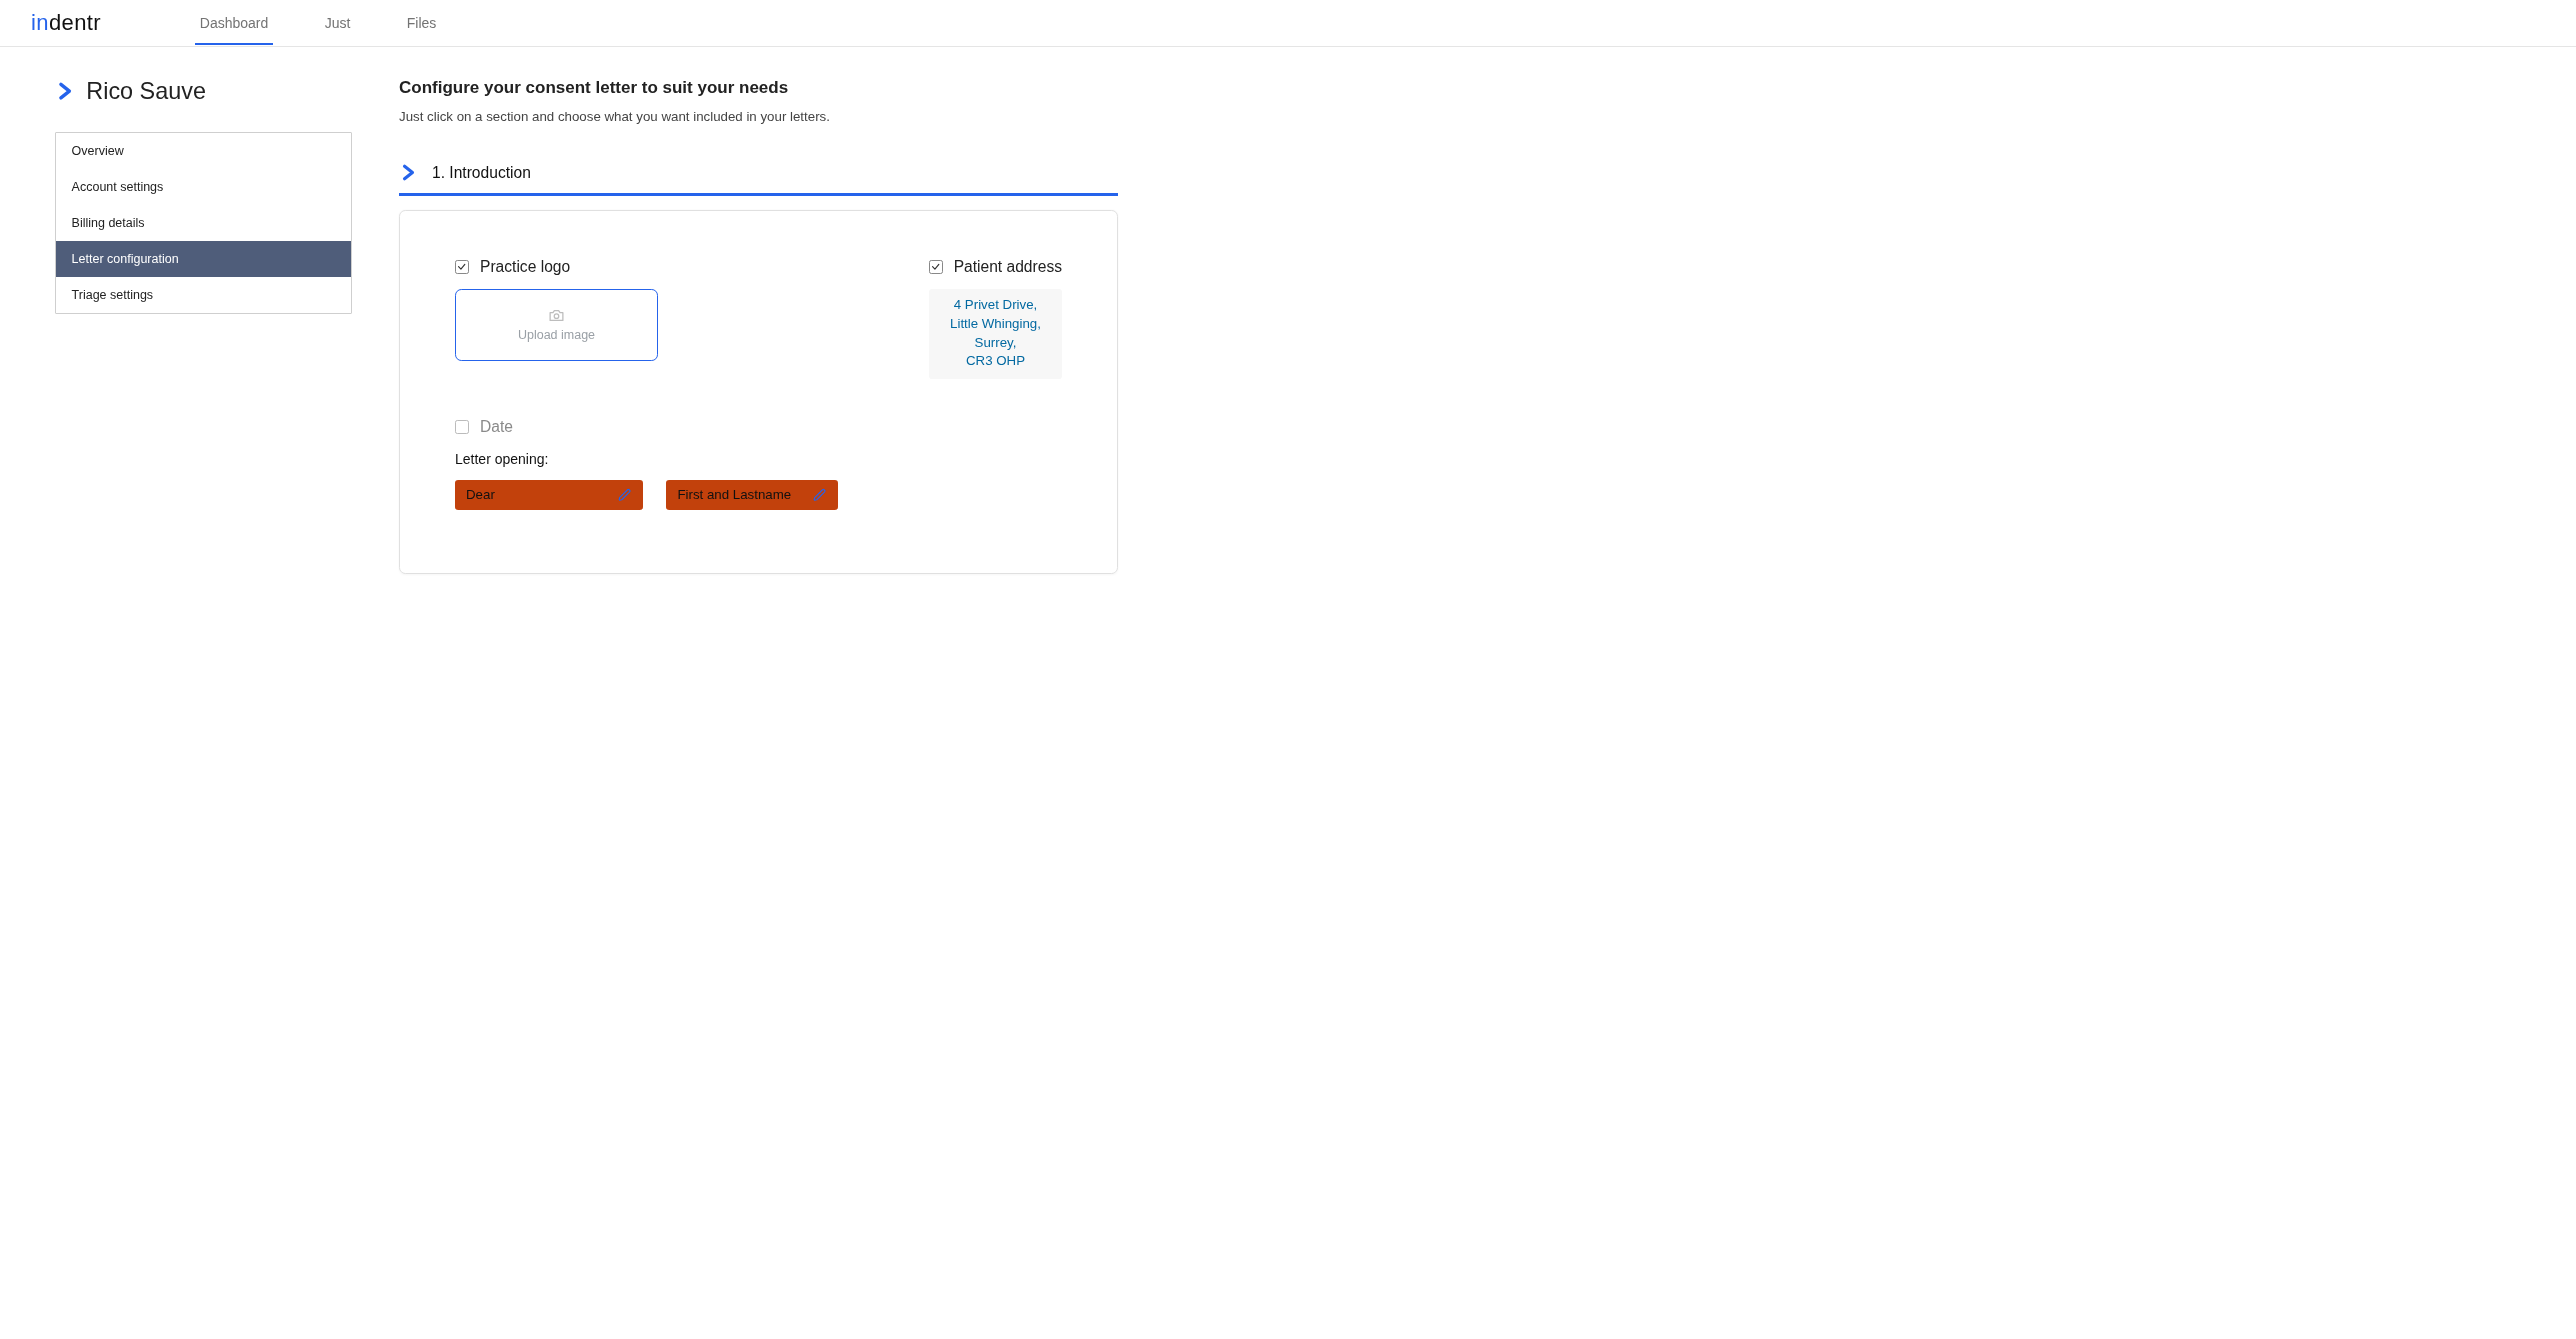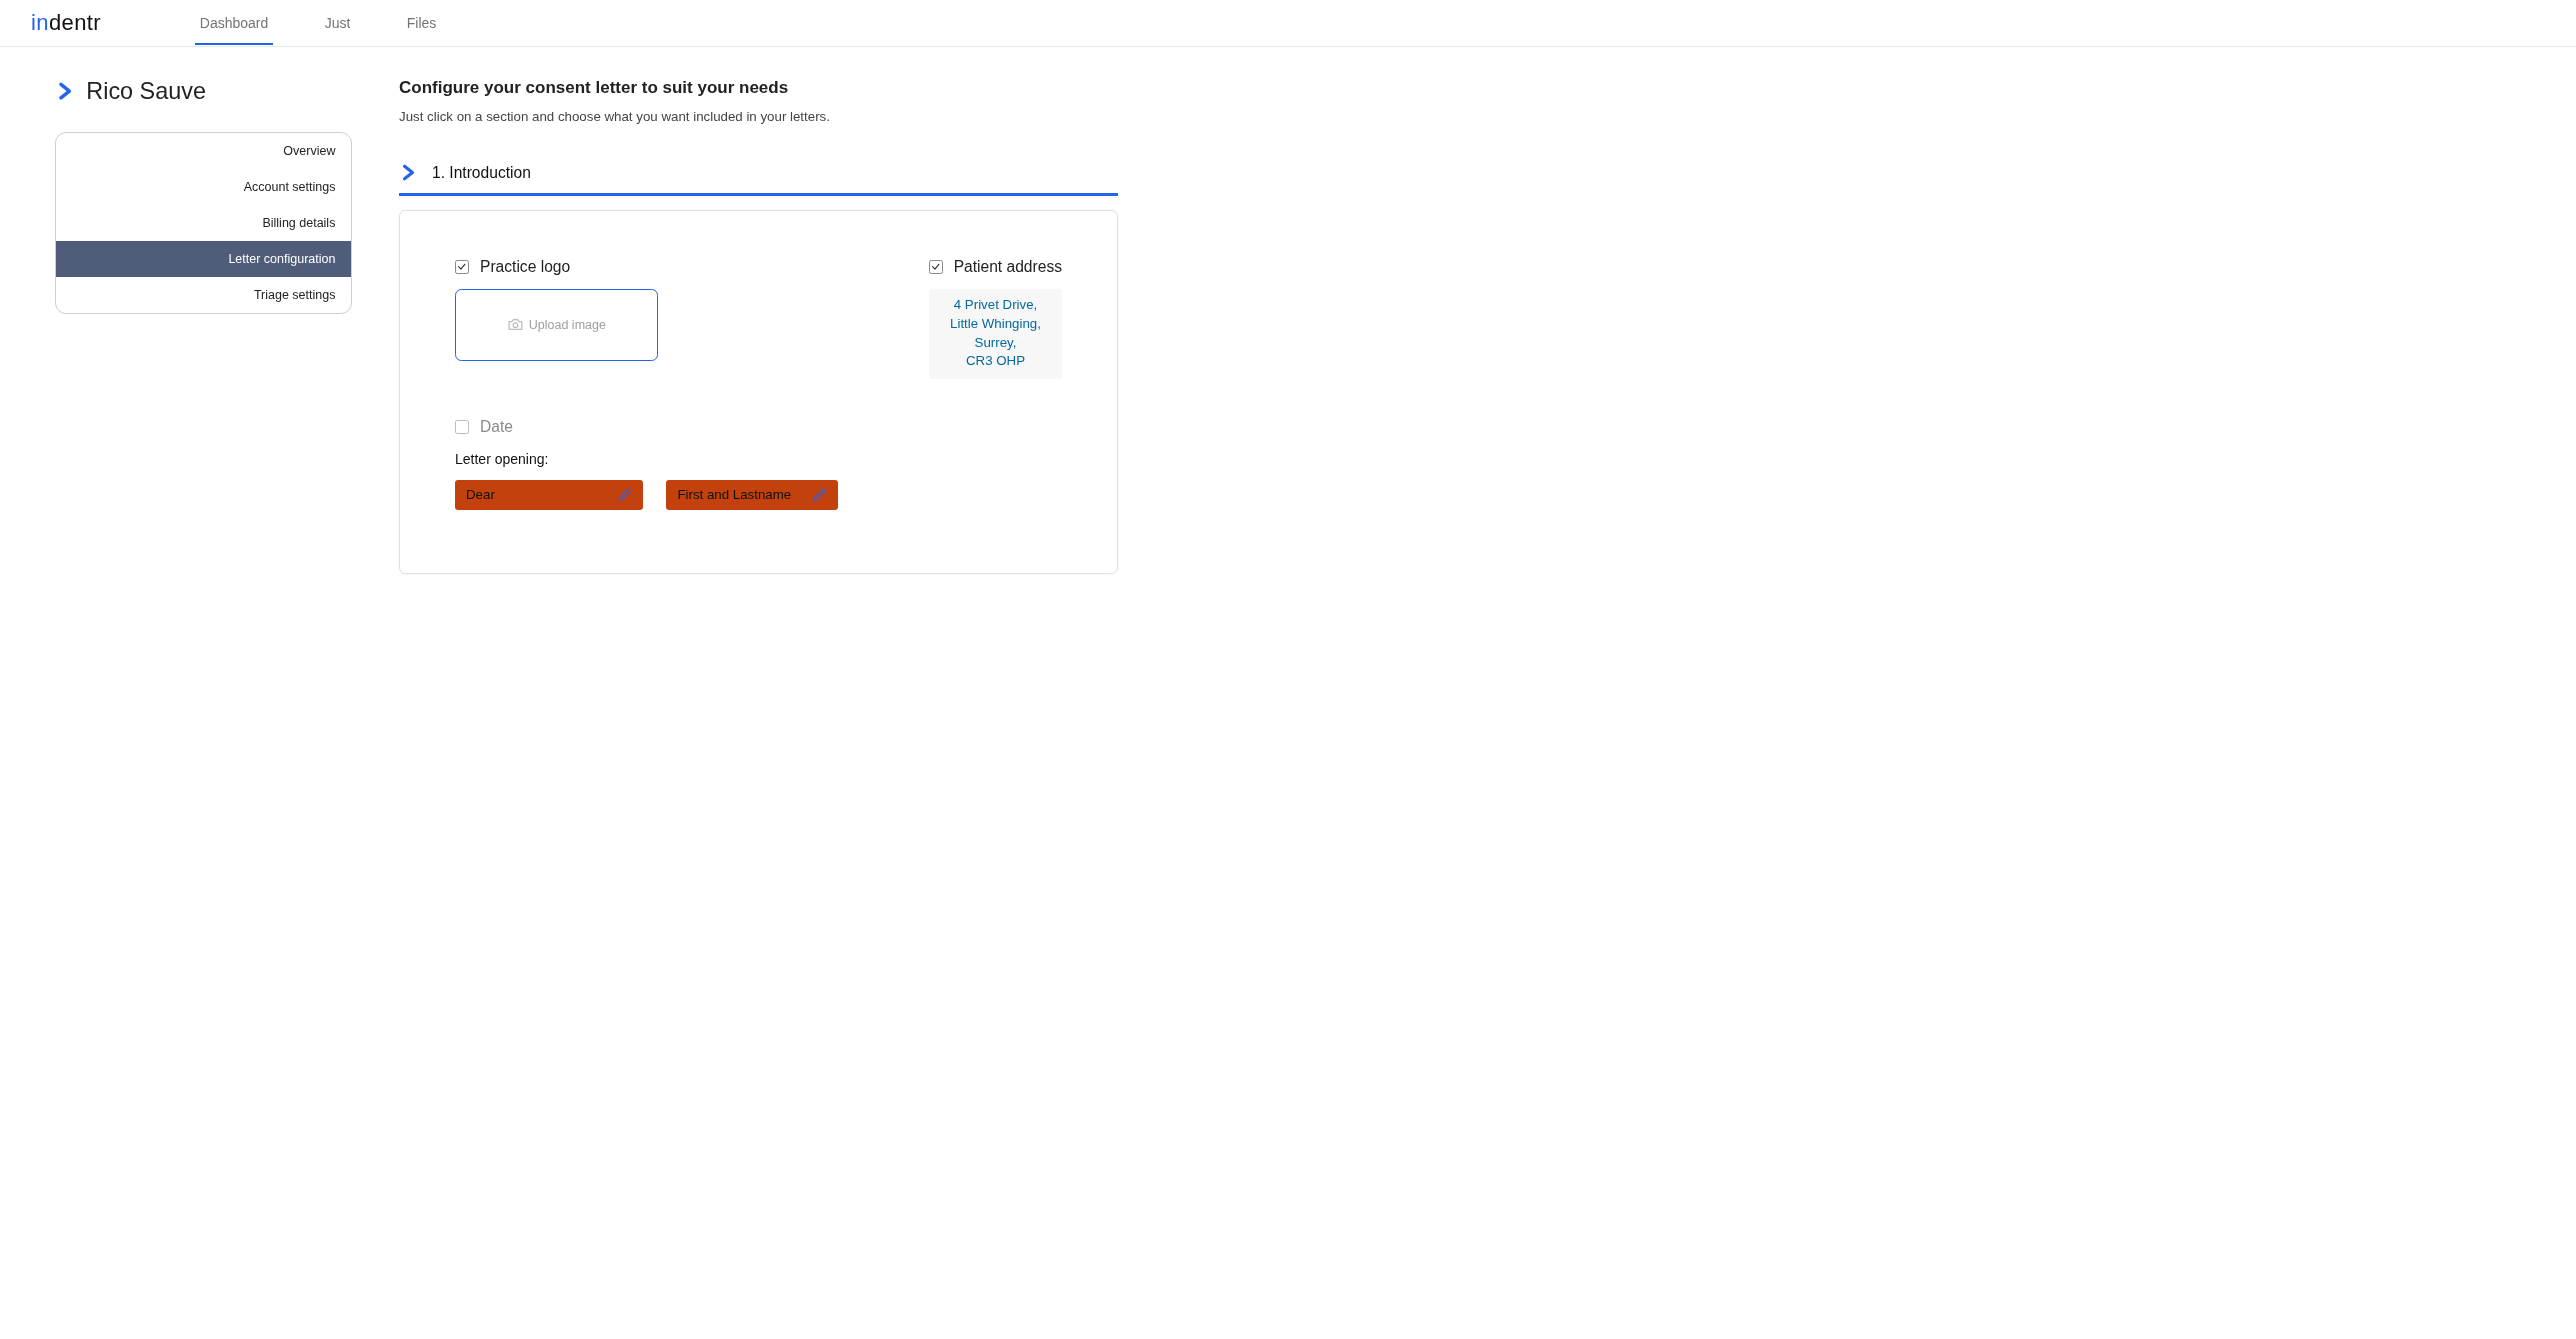--- a/index.html
+++ b/index.html
@@ -50,23 +50,22 @@
     gap: 11px;
     margin-bottom: 26.6px;
   }
   .chevron-big {
     width: 20.3px; height: 20.3px; flex: 0 0 20.3px;
   }
   .chevron-big svg { width: 100%; height: 100%; display: block; }
   .user-name { font-size: 23.4px; color: #222; }
   .side-menu {
     border: 0.8px solid #cfcfcf;
-    border-radius: 11px;
+    border-radius: 1px;
     overflow: hidden;
-    text-align: right;
   }
   .side-item {
     padding: 11px 15.6px;
     font-size: 12.5px;
     color: #222;
     cursor: pointer;
   }
   .side-item.active {
     background: #4f5d7a;
     color: #fff;
@@ -113,21 +112,21 @@
   }
   .cb svg { width: 9.4px; height: 9.4px; display: none; }
   .cb.checked svg { display: block; }
   .cb.muted { border-color: #bbb; }
   .muted-label { color: #8a8a8a; }
   
   .upload {
     width: 203px; height: 72px;
     border: 1.2px solid #2563eb;
     border-radius: 6.3px;
-    display: flex; flex-direction: row;
+    display: flex; flex-direction: column;
     align-items: center; justify-content: center;
     gap: 4.7px; cursor: pointer;
     color: #9aa0a6; font-size: 12.5px;
   }
   .upload .cam { width: 17px; height: 17px; color: #bdbdbd; }
   .upload .cam svg { width: 100%; height: 100%; display: block; }
   
   .addr-box {
     background: #f7f7f7;
     padding: 7.8px 14px;

